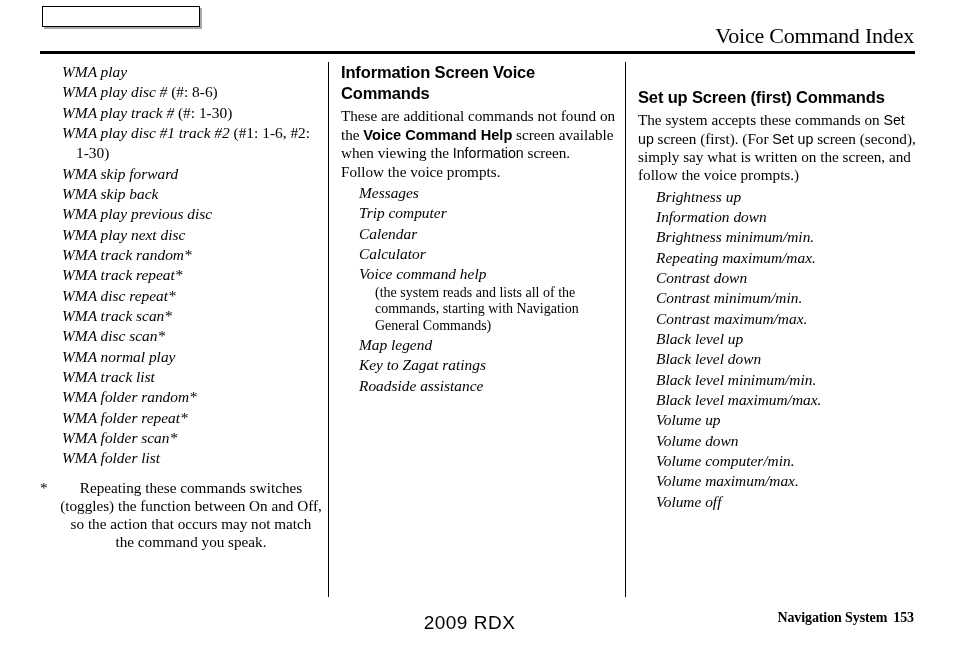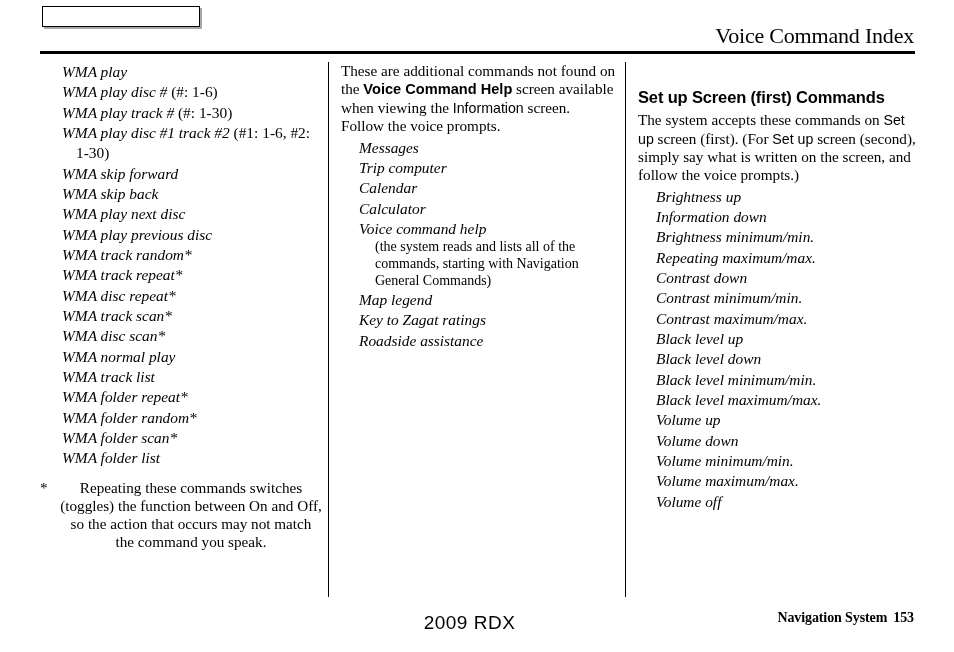--- a/index.html
+++ b/index.html
@@ -194,47 +194,48 @@
 <div id="page-title">Voice Command Index</div>
 
 <div id="header-rule"></div>
 
 <div class="col-divider" id="divider-1"></div>
 <div class="col-divider" id="divider-2"></div>
 
 <div class="column" id="column-1">
   <ul class="cmd-list" id="list-col1">
       <li><span>WMA play</span></li>
-      <li><span>WMA play disc # </span><span class="roman">(#: 1-6)</span></li>
+      <li><span>WMA play disc # </span><span class="roman">(#: 8-6)</span></li>
       <li><span>WMA play track # </span><span class="roman">(#: 1-30)</span></li>
       <li class="wrap"><span>WMA play disc #1 track #2 </span><span class="roman">(#1: 1-6, #2: 1-30)</span></li>
       <li><span>WMA skip forward</span></li>
       <li><span>WMA skip back</span></li>
+      <li><span>WMA play previous disc</span></li>
       <li><span>WMA play next disc</span></li>
-      <li><span>WMA play previous disc</span></li>
       <li><span>WMA track random*</span></li>
       <li><span>WMA track repeat*</span></li>
       <li><span>WMA disc repeat*</span></li>
       <li><span>WMA track scan*</span></li>
       <li><span>WMA disc scan*</span></li>
       <li><span>WMA normal play</span></li>
       <li><span>WMA track list</span></li>
+      <li><span>WMA folder random*</span></li>
       <li><span>WMA folder repeat*</span></li>
-      <li><span>WMA folder random*</span></li>
       <li><span>WMA folder scan*</span></li>
       <li><span>WMA folder list</span></li>
     </ul>
 </div>
 
 <div id="footnote">
   <span class="marker">*</span>
   <span class="note-text">Repeating these commands switches (toggles) the function between On and Off, so the action that occurs may not match the command you speak.</span>
 </div>
 
 <div class="column" id="column-2">
+  <h2 class="section-heading">Information Screen Voice Commands</h2>
   <p class="intro">
     <span>These are additional commands not found on the </span><span class="sans-bold">Voice Command Help</span><span> screen available when viewing the </span><span class="sans">Information</span><span> screen. Follow the voice prompts.</span>
   </p>
   <ul class="cmd-list" id="list-col2">
       <li><span>Messages</span></li>
       <li><span>Trip computer</span></li>
       <li><span>Calendar</span></li>
       <li><span>Calculator</span></li>
       <li><span>Voice command help</span><span class="sub-note">(the system reads and lists all of the commands, starting with Navigation General Commands)</span></li>
       <li><span>Map legend</span></li>
@@ -255,21 +256,21 @@
       <li><span>Repeating maximum/max.</span></li>
       <li><span>Contrast down</span></li>
       <li><span>Contrast minimum/min.</span></li>
       <li><span>Contrast maximum/max.</span></li>
       <li><span>Black level up</span></li>
       <li><span>Black level down</span></li>
       <li><span>Black level minimum/min.</span></li>
       <li><span>Black level maximum/max.</span></li>
       <li><span>Volume up</span></li>
       <li><span>Volume down</span></li>
-      <li><span>Volume minimum/min.</span></li>
+      <li><span>Volume computer/min.</span></li>
       <li><span>Volume maximum/max.</span></li>
       <li><span>Volume off</span></li>
     </ul>
 </div>
 
 <div id="footer-model">2009  RDX</div>
 <div id="footer-right">
   <span>Navigation System</span><span class="page-num">153</span>
 </div>
 

